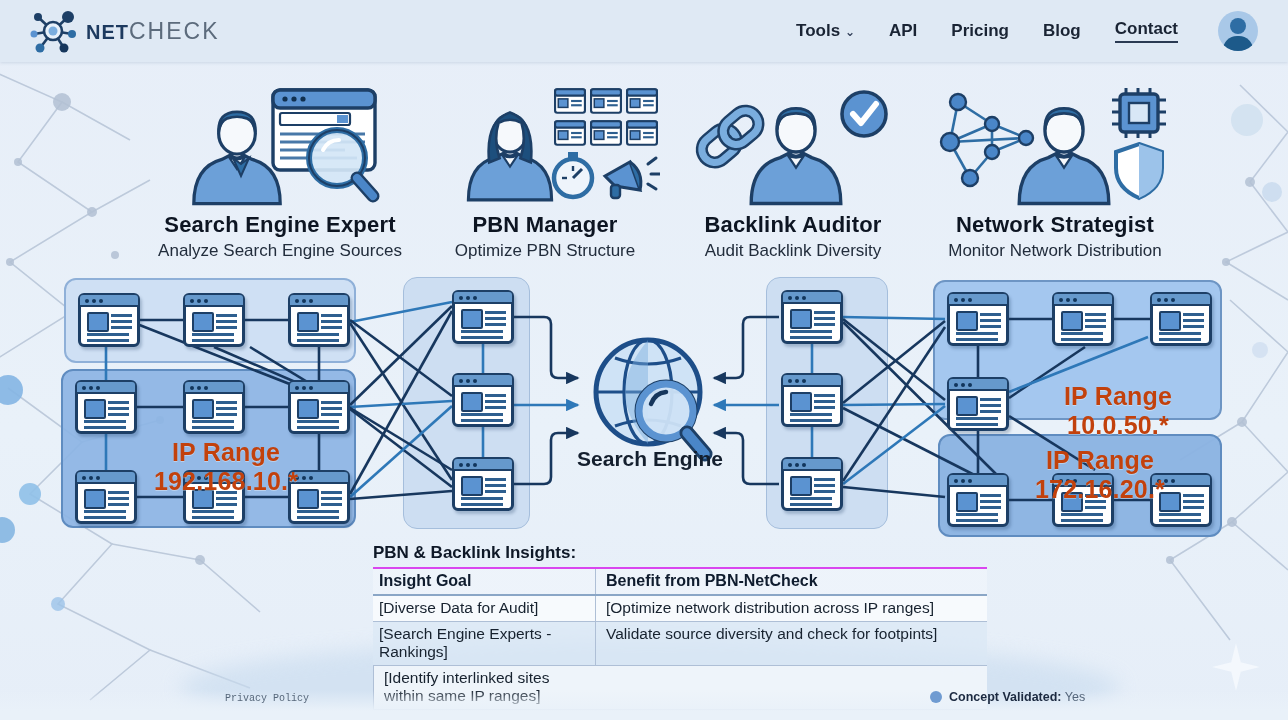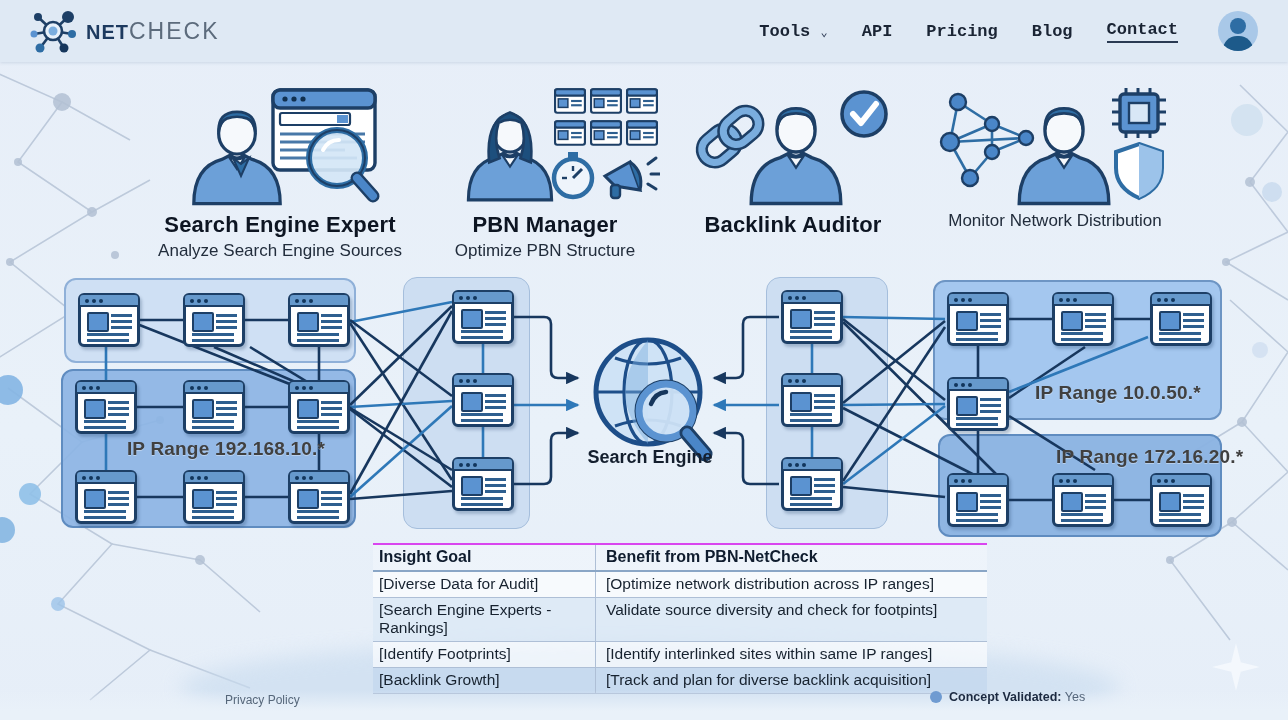--- a/index.html
+++ b/index.html
@@ -8,85 +8,85 @@
   body { position:relative; background:linear-gradient(180deg,#e7eef8 0%,#e9f1f9 60%,#e6eef8 100%); }
 
   
   .topbar { position:absolute; left:0; top:0; width:1288px; height:62px;
     background:#dfe9f4; box-shadow:0 1px 3px rgba(80,110,150,.18);
     display:flex; align-items:center; justify-content:space-between; padding:0 30px; z-index:30; }
   .brand { display:flex; align-items:center; gap:10px; }
   .brand-net { font-weight:bold; font-size:20px; color:#1d3a5f; letter-spacing:1px; }
   .brand-check { font-size:23px; color:#5c6b7c; letter-spacing:2px; }
   .nav { display:flex; align-items:center; gap:34px; }
-  .nav-link { font-size:17px; font-weight:600; color:#1a2434; cursor:pointer;font-family:Liberation Mono, monospace; }
+  .nav-link { font-size:17px; font-weight:600; color:#1a2434; cursor:pointer; }
   .nav-link .chev { font-size:12px; color:#33405a; }
   .nav-link.underlined { border-bottom:2px solid #2a3a52; padding-bottom:2px; }
   .avatar { width:40px; height:40px; border-radius:50%; background:#a9c8e8; position:relative; overflow:hidden; cursor:pointer; margin-left:6px; }
   .avatar::before { content:""; position:absolute; left:12px; top:7px; width:16px; height:16px; border-radius:50%; background:#2e6da4; }
   .avatar::after { content:""; position:absolute; left:5px; top:25px; width:30px; height:18px; border-radius:14px 14px 0 0; background:#1d5a8a; }
 
   
   .persona { position:absolute; top:86px; width:250px; text-align:center; z-index:6; }
   .persona .p-title { font-weight:bold; font-size:22px; color:#0d1522; margin-top:4px; letter-spacing:.2px; }
   .persona .p-sub { font-size:17px; color:#222d3c; margin-top:3px; }
   .persona svg { display:block; margin:0 auto; }
 
   
   .cluster { position:absolute; border-radius:12px; z-index:1; }
   .cl-left-top   { left:64px;  top:278px; width:292px; height:85px;  background:#cfe0f4; border:2px solid #8fb0d8; }
   .cl-left-main  { left:61px;  top:369px; width:295px; height:159px; background:rgba(140,180,228,.92); border:2px solid #5f8cc0; }
   .cl-mid-band   { left:403px; top:277px; width:127px; height:252px; background:rgba(198,218,240,.8);  border:1px solid #a5bedc; border-radius:14px; }
   .cl-right-band { left:766px; top:277px; width:122px; height:252px; background:rgba(198,218,240,.8);  border:1px solid #a5bedc; border-radius:14px; }
   .cl-right-top  { left:933px; top:280px; width:289px; height:140px; background:rgba(160,196,238,.95); border:2px solid #6d95c4; }
   .cl-right-bot  { left:938px; top:434px; width:284px; height:103px; background:rgba(138,178,226,.95); border:2px solid #5f8cc0; }
-  .ip-label { position:absolute; font-weight:bold; font-size:19px; color:#404040; z-index:5; letter-spacing:.2px; text-shadow:0 1px 0 rgba(255,255,255,.35); }
+  .ip-label { position:absolute; font-weight:bold; font-size:25px; color:#c2410c; z-index:5; letter-spacing:.2px; text-shadow:0 1px 0 rgba(255,255,255,.35); }
   .ip-left  { left:116px;  top:438px; width:220px; text-align:center; }
   .ip-rt    { left:1018px; top:382px; width:200px; text-align:center; }
-  .ip-rb    { left:1056px; top:446px; width:200px; }
+  .ip-rb    { left:1000px; top:446px; width:200px; text-align:center; }
 
   svg.lines { position:absolute; left:0; top:0; z-index:3; pointer-events:none; }
   svg.lines .n { stroke:#17375e; stroke-width:2.6; fill:none; }
   svg.lines .s { stroke:#2e78b8; stroke-width:2.6; fill:none; }
 
   .win { position:absolute; width:62px; height:54px; background:#ffffff; border:3px solid #1d3f66;
     border-radius:6px; z-index:4; box-shadow:2px 3px 3px rgba(23,55,94,.25); }
   .win .bar { position:absolute; left:-1px; top:-1px; right:-1px; height:12px; background:#6699cc;
     border-bottom:2px solid #1d3f66; border-radius:3px 3px 0 0; }
   .win .bar::before { content:""; position:absolute; top:4px; left:5px; width:4px; height:4px; border-radius:50%;
     background:#12365c; box-shadow:7px 0 0 #12365c,14px 0 0 #12365c; }
   .win::before { content:""; position:absolute; left:6px; top:16px; width:18px; height:16px;
     background:#5b93d1; border:2px solid #1d3f66; border-radius:2px; }
   .win::after { content:""; position:absolute; left:30px; right:5px; top:18px; height:3px;
     background:#2e5f8f; box-shadow:0 6px 0 #2e5f8f,0 12px 0 #2e5f8f; }
   .win .bar::after { content:""; position:absolute; left:7px; width:42px; top:38px; height:3px;
     background:#2e5f8f; box-shadow:0 6px 0 #2e5f8f; }
 
   .globe-wrap { position:absolute; left:575px; top:318px; width:150px; height:150px; z-index:5; }
   .se-label { position:absolute; left:565px; top:447px; width:170px; text-align:center;
-    font-weight:bold; font-size:18px; color:#141f2e; z-index:5; }
+    font-weight:bold; font-size:21px; color:#141f2e; z-index:5; }
 
   
   .insights { position:absolute; left:373px; top:543px; width:614px; z-index:8; }
   .ins-title { font-weight:bold; font-size:17px; color:#0e1827; margin-bottom:4px; }
   .ins-table { width:100%; border-top:2px solid #d946ef; background:rgba(248,251,254,.35); }
   .ins-row { display:grid; grid-template-columns:222px 1fr; border-bottom:1px solid #aebfd6; }
   .ins-row > div { padding:3px 8px 4px 6px; font-size:15.5px; color:#17222f; }
   .ins-row > div:last-child { border-left:1px solid #aebfd6; padding-left:10px; }
   .ins-head > div { font-weight:bold; font-size:16px; color:#0f1c2e; }
   .ins-head { border-bottom:2px solid #8aa6c6; }
   .r1 { background:rgba(255,255,255,.55); }
   .r2 { background:rgba(210,226,243,.55); }
   .r3 { background:rgba(255,255,255,.45); }
   .r4 { background:rgba(186,209,235,.65); }
 
   
   .footer { position:absolute; left:0; bottom:0; width:1288px; height:30px; z-index:9;
     background:linear-gradient(180deg,rgba(230,238,248,0),#e9f1f9 70%); }
-  .privacy { position:absolute; left:225px; top:3px; font-size:12px; color:#56677a; cursor:pointer; }
+  .privacy { position:absolute; left:225px; top:3px; font-size:10px; color:#56677a; cursor:pointer;font-family:Liberation Mono, monospace; }
   .validated { position:absolute; left:930px; top:0px; display:flex; align-items:center; gap:7px; font-size:12.5px; }
   .validated .dot { width:12px; height:12px; border-radius:50%; background:#6f9bd1; }
   .validated .v-label { font-weight:bold; color:#1b2940; }
   .validated .v-value { color:#55667b; }
 
   
   .soft-ellipse { position:absolute; left:180px; top:640px; width:940px; height:95px; border-radius:50%;
     background:#c9dcef; filter:blur(10px); opacity:.65; z-index:2; }
   .sparkle { position:absolute; left:1212px; top:643px; width:48px; height:48px; z-index:9; opacity:.85;
     background:#f6fafe; filter:blur(1px);
@@ -250,20 +250,21 @@
       <rect x="20" y="38" width="38" height="26" rx="13" fill="none" stroke="#1d3f66" stroke-width="12"></rect>
       <rect x="20" y="38" width="38" height="26" rx="13" fill="none" stroke="#7aadde" stroke-width="7"></rect>
       <rect x="48" y="38" width="38" height="26" rx="13" fill="none" stroke="#1d3f66" stroke-width="12"></rect>
       <rect x="48" y="38" width="38" height="26" rx="13" fill="none" stroke="#7aadde" stroke-width="7"></rect>
     </g>
     <use href="#bust" x="62" y="10" width="112" height="112"></use>
     <circle cx="186" cy="28" r="22" fill="#5b93d1" stroke="#1d3f66" stroke-width="3.6"></circle>
     <path d="M175,28 L183,37 L198,18" fill="none" stroke="#fff" stroke-width="6" stroke-linecap="round" stroke-linejoin="round"></path>
   </svg>
   <div class="p-title">Backlink Auditor</div>
+  <div class="p-sub">Audit Backlink Diversity</div>
 </section>
 
 <section class="persona" style="left:930px">
   <svg width="250" height="122" viewBox="0 0 250 122">
     <g stroke="#2e6da4" stroke-width="2.6">
       <line x1="28" y1="16" x2="62" y2="38"></line>
         <line x1="28" y1="16" x2="20" y2="56"></line>
         <line x1="20" y1="56" x2="62" y2="38"></line>
       <line x1="20" y1="56" x2="40" y2="92"></line>
         <line x1="40" y1="92" x2="62" y2="66"></line>
@@ -287,20 +288,21 @@
         <line x1="220" y1="2" x2="220" y2="52"></line>
       <line x1="182" y1="14" x2="236" y2="14"></line>
         <line x1="182" y1="26" x2="236" y2="26"></line>
         <line x1="182" y1="38" x2="236" y2="38"></line>
     </g>
     <rect x="190" y="8" width="38" height="38" rx="4" fill="#5b93d1" stroke="#1d3f66" stroke-width="3.4"></rect>
     <rect x="199" y="17" width="20" height="20" fill="#d8e7f6" stroke="#1d3f66" stroke-width="2.4"></rect>
     <path d="M209,58 L232,66 L232,82 Q232,102 209,112 Q186,102 186,82 L186,66 Z" fill="#fff" stroke="#2e6da4" stroke-width="4"></path>
     <path d="M209,58 L232,66 L232,82 Q232,102 209,112 Z" fill="#9cc3ea"></path>
   </svg>
+  <div class="p-title">Network Strategist</div>
   <div class="p-sub">Monitor Network Distribution</div>
 </section>
 
 <div class="cluster cl-left-top"></div>
 <div class="cluster cl-left-main"></div>
 <div class="cluster cl-mid-band"></div>
 <div class="cluster cl-right-band"></div>
 <div class="cluster cl-right-top"></div>
 <div class="cluster cl-right-bot"></div>
 
@@ -458,35 +460,35 @@
     <line x1="112" y1="115" x2="130" y2="136" stroke="#1d3f66" stroke-width="15" stroke-linecap="round"></line>
     <line x1="112" y1="115" x2="130" y2="136" stroke="#4a86c8" stroke-width="9.5" stroke-linecap="round"></line>
   </svg>
 </div>
 <div class="se-label">Search Engine</div>
 
 <div class="soft-ellipse"></div>
 <div class="sparkle"></div>
 
 <section class="insights">
+  <div class="ins-title">PBN &amp; Backlink Insights:</div>
   <div class="ins-table">
     <div class="ins-row ins-head">
       <div>Insight Goal</div>
       <div>Benefit from PBN-NetCheck</div>
     </div>
     <div class="ins-row r1">
       <div>[Diverse Data for Audit]</div>
       <div>[Optimize network distribution across IP ranges]</div>
     </div>
     <div class="ins-row r2">
       <div>[Search Engine Experts - Rankings]</div>
       <div>Validate source diversity and check for footpints]</div>
     </div>
     <div class="ins-row r3">
-      <div>[Identify Footprints]</div>
       <div>[Identify interlinked sites within same IP ranges]</div>
     </div>
     <div class="ins-row r4">
       <div>[Backlink Growth]</div>
       <div>[Track and plan for diverse backlink acquisition]</div>
     </div>
   </div>
 </section>
 
 <footer class="footer">

